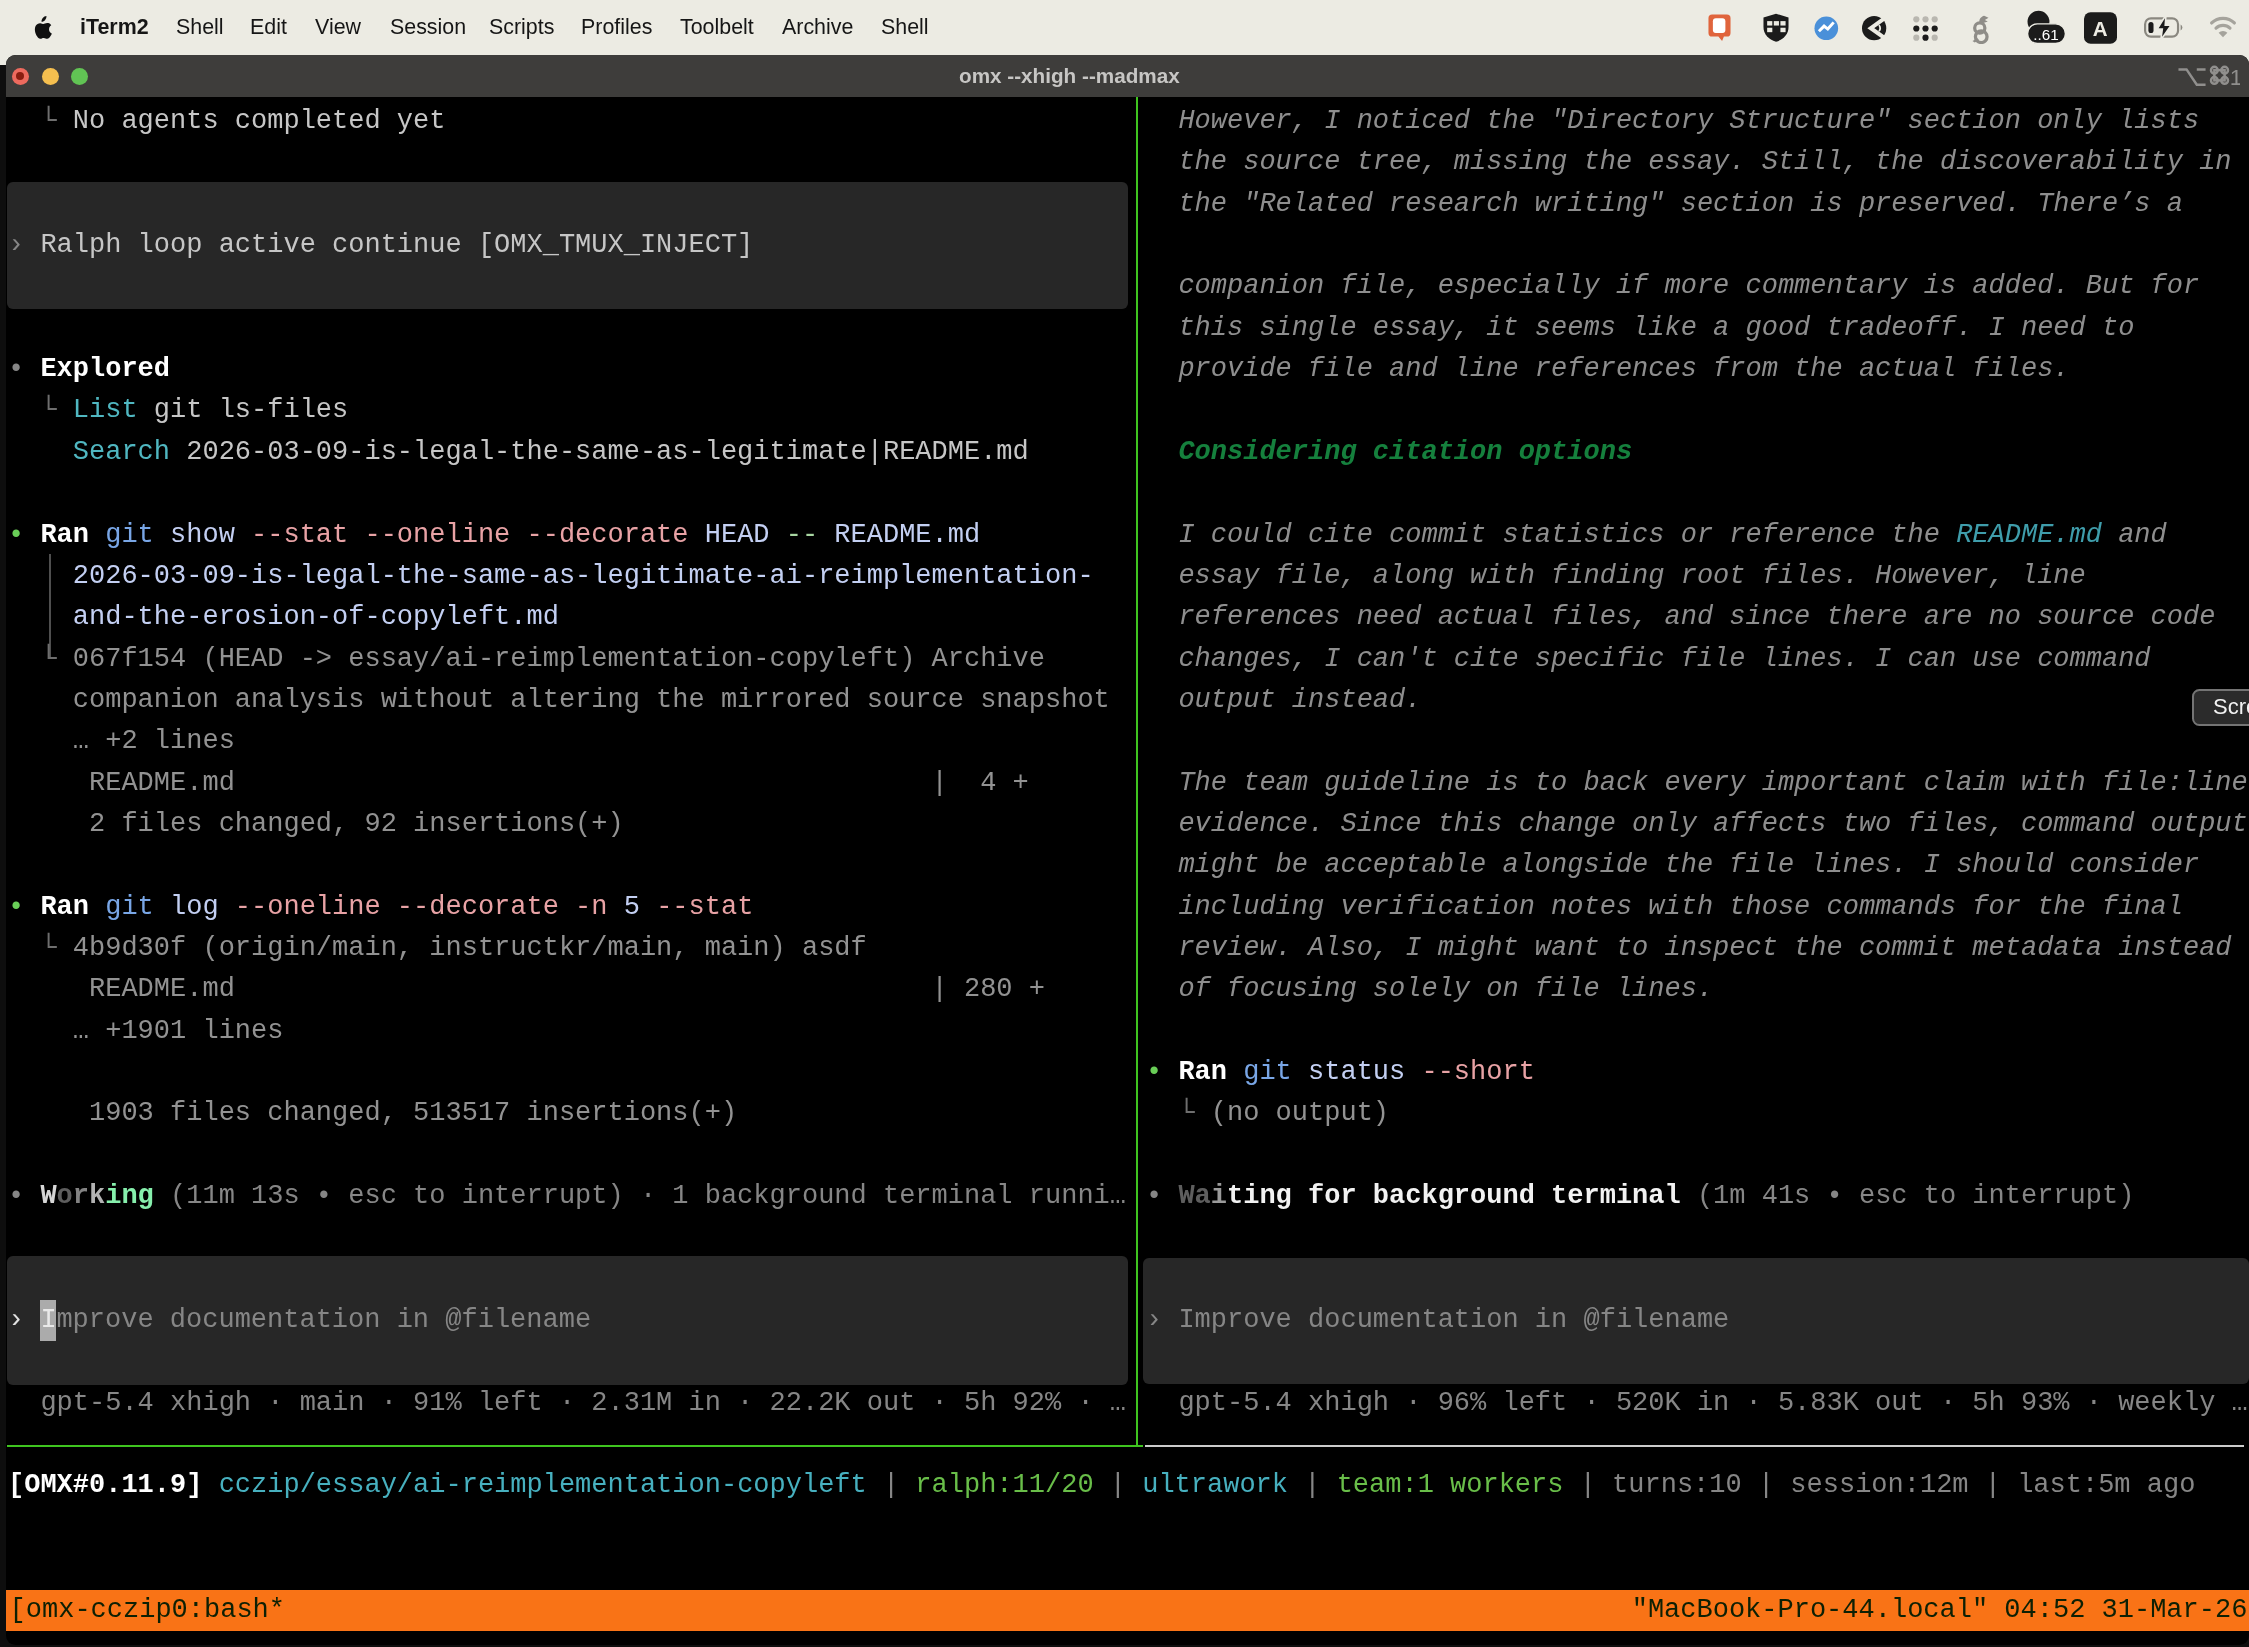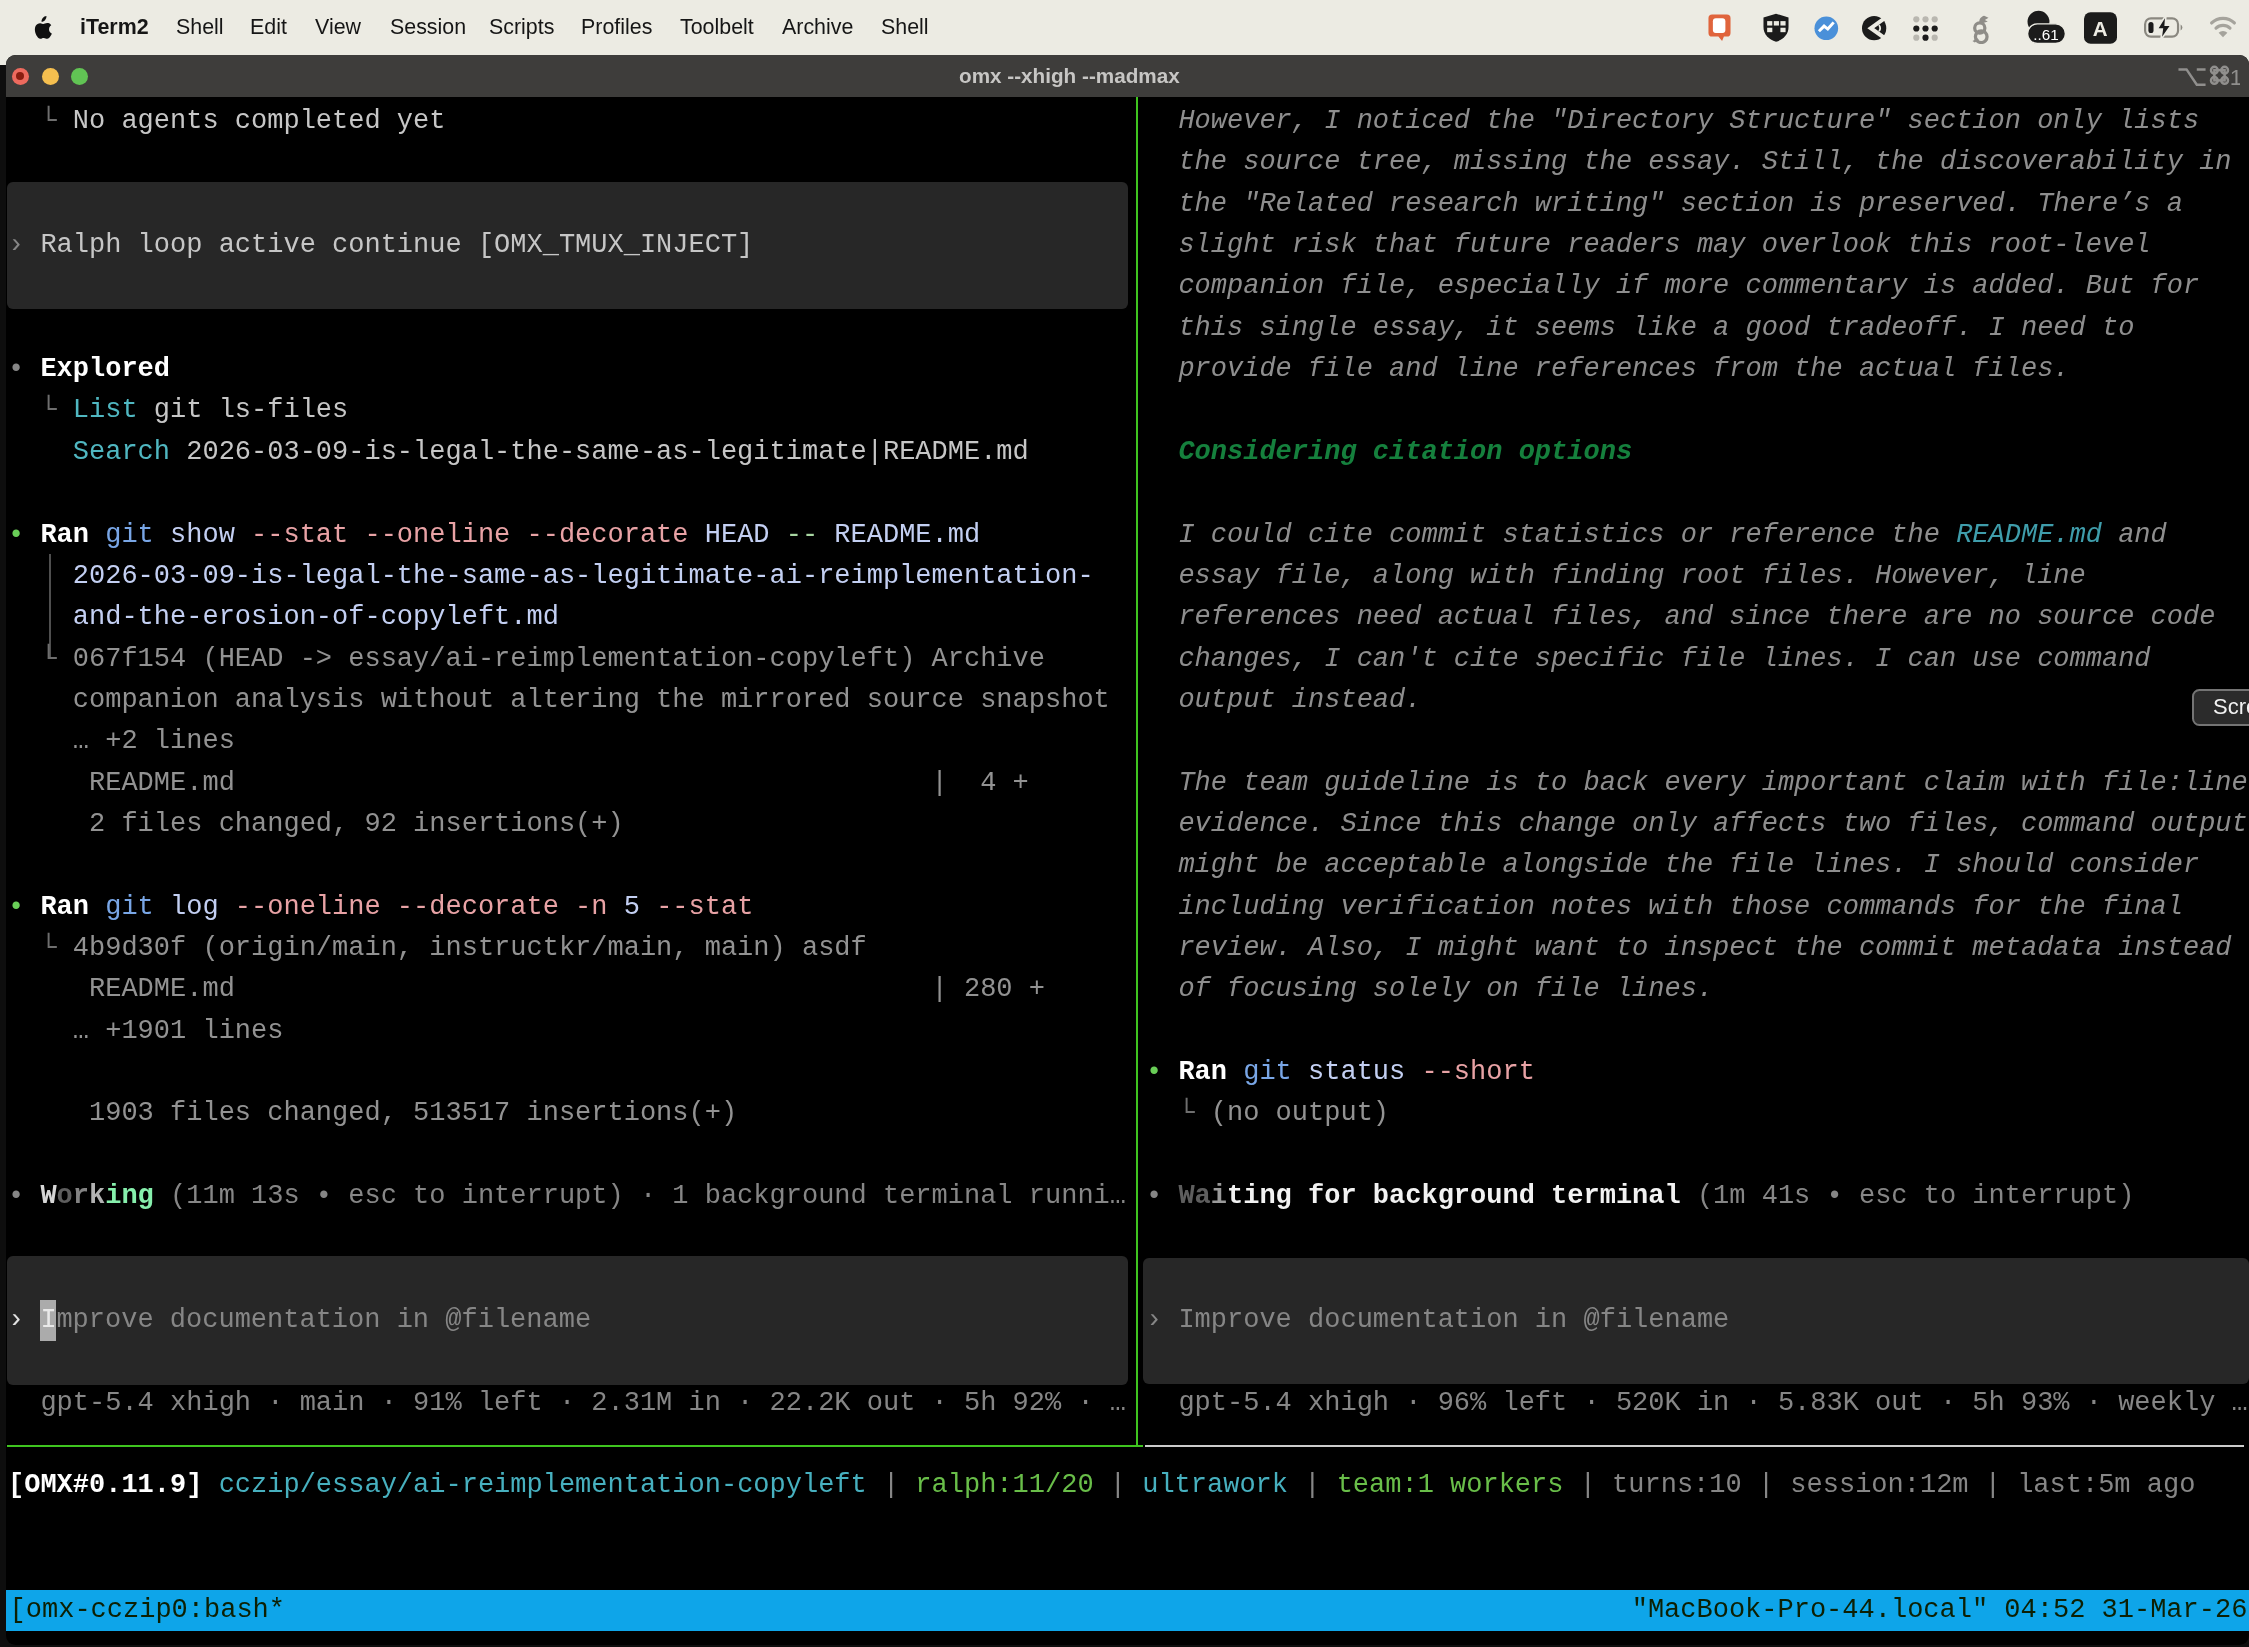--- a/index.html
+++ b/index.html
@@ -96,21 +96,20 @@
 <div class="t" style="left:8px;top:969px">     <span class="o">README.md                                           | 280 +</span></div>
 <div class="t" style="left:8px;top:1011px">    <span class="o">… +1901 lines</span></div>
 <div class="t" style="left:8px;top:1093px">     <span class="o">1903 files changed, 513517 insertions(+)</span></div>
 <div class="t" style="left:8px;top:1176px"><span class="g">•</span> <span class="b"><span style="color:#d6d6d6">W</span><span style="color:#5e5e5e">o</span><span style="color:#838383">r</span><span style="color:#b3b3b3">k</span><span style="color:#86efac">ing</span></span><span class="g"> (11m 13s • esc to interrupt) · 1 background terminal runni…</span></div>
 <div class="t" style="left:8px;top:1300px"><span style="color:#e2e2e2">›</span> <span class="cur">I</span><span class="g">mprove documentation in @filename</span></div>
 <div class="t" style="left:8px;top:1383px">  <span class="g">gpt-5.4 xhigh · main · 91% left · 2.31M in · 22.2K out · 5h 92% · …</span></div>
 <div class="t" style="left:8px;top:1465px"><span class="w">[OMX#0.11.9]</span> <span class="cy2">cczip/essay/ai-reimplementation-copyleft</span><span class="g"> | </span><span class="gn2">ralph:11/20</span><span class="g"> | </span><span class="cy2">ultrawork</span><span class="g"> | </span><span class="gn2">team:1 workers</span><span class="g"> | turns:10 | session:12m | last:5m ago</span></div>
 <div class="t it" style="left:1146px;top:101px">  However, I noticed the "Directory Structure" section only lists</div>
 <div class="t it" style="left:1146px;top:142px">  the source tree, missing the essay. Still, the discoverability in</div>
 <div class="t it" style="left:1146px;top:184px">  the "Related research writing" section is preserved. There’s a</div>
-<div class="t it" style="left:1146px;top:225px">  slight risk that future readers may overlook this root-level</div>
 <div class="t it" style="left:1146px;top:266px">  companion file, especially if more commentary is added. But for</div>
 <div class="t it" style="left:1146px;top:308px">  this single essay, it seems like a good tradeoff. I need to</div>
 <div class="t it" style="left:1146px;top:349px">  provide file and line references from the actual files.</div>
 <div class="t it" style="left:1146px;top:556px">  essay file, along with finding root files. However, line</div>
 <div class="t it" style="left:1146px;top:597px">  references need actual files, and since there are no source code</div>
 <div class="t it" style="left:1146px;top:639px">  changes, I can't cite specific file lines. I can use command</div>
 <div class="t it" style="left:1146px;top:680px">  output instead.</div>
 <div class="t it" style="left:1146px;top:763px">  The team guideline is to back every important claim with file:line</div>
 <div class="t it" style="left:1146px;top:804px">  evidence. Since this change only affects two files, command output</div>
 <div class="t it" style="left:1146px;top:845px">  might be acceptable alongside the file lines. I should consider</div>
@@ -118,21 +117,21 @@
 <div class="t it" style="left:1146px;top:928px">  review. Also, I might want to inspect the commit metadata instead</div>
 <div class="t it" style="left:1146px;top:969px">  of focusing solely on file lines.</div>
 <div class="t it b" style="left:1146px;top:432px">  <span style="color:#15803d">Considering citation options</span></div>
 <div class="t it" style="left:1146px;top:515px">  I could cite commit statistics or reference the <span style="font-style:italic;color:#3f9dab">README.md</span> and</div>
 <div class="t" style="left:1146px;top:1052px"><span class="gn">•</span> <span class="w">Ran</span> <span class="bl">git</span> <span class="lv">status</span> <span class="sa">--short</span></div>
 <div class="t" style="left:1146px;top:1093px">  <span class="dm">└</span> <span class="o">(no output)</span></div>
 <div class="t" style="left:1146px;top:1176px"><span class="g">•</span> <span class="b"><span style="color:#5e5e5e">Wa</span><span style="color:#9a9a9a">i</span><span style="color:#f2f2f2">ting for background terminal</span></span><span class="g"> (1m 41s • esc to interrupt)</span></div>
 <div class="t" style="left:1146px;top:1300px"><span class="g">›</span> <span class="g">Improve documentation in @filename</span></div>
 <div class="t" style="left:1146px;top:1383px">  <span class="g">gpt-5.4 xhigh · 96% left · 520K in · 5.83K out · 5h 93% · weekly …</span></div>
 
-  <div style="position:absolute;left:5.9px;top:1590px;width:2243px;height:41px;background:#0ea5e9">
+  <div style="position:absolute;left:5.9px;top:1590px;width:2243px;height:41px;background:#f97316">
     <div id="tmuxtext" style="left:3.7px;top:0">[omx-cczip0:bash*</div>
     <div id="tmuxright" style="right:1.5px;top:0">"MacBook-Pro-44.local" 04:52 31-Mar-26</div>
   </div>
 </div>
 </div>
 <div id="scre">Scre</div>
 
 <svg style="position:absolute;left:1707px;top:13.3px" width="25" height="29.5" viewBox="0 0 34 40">
   <path fill="#e0643c" d="M7 2 h20 a5 5 0 0 1 5 5 v20 a5 5 0 0 1-5 5 h-4 l-2.5 6 -5-6 h-8.5 a5 5 0 0 1-5-5 v-20 a5 5 0 0 1 5-5z"></path>
   <rect x="8" y="7" width="17" height="20" rx="4" fill="#ffffff"></rect>

